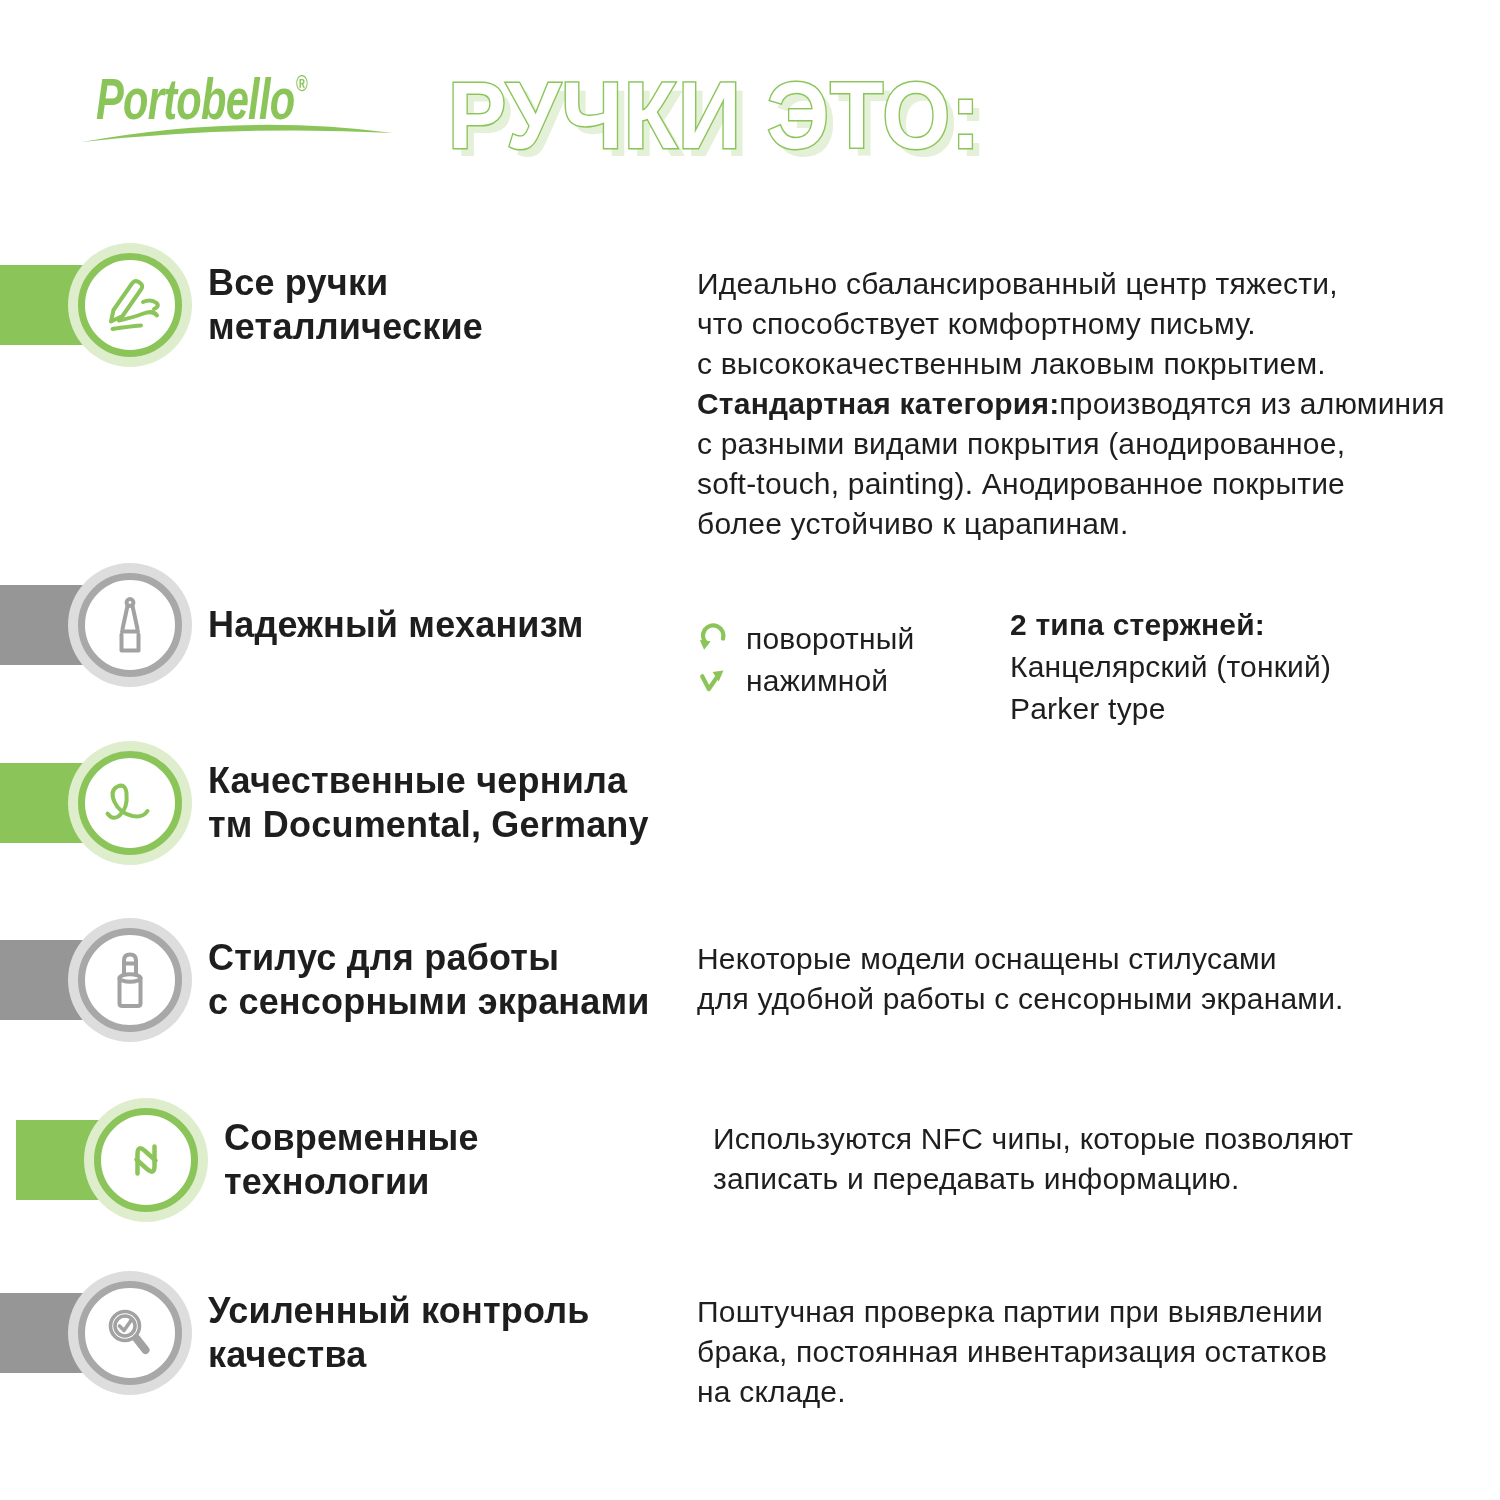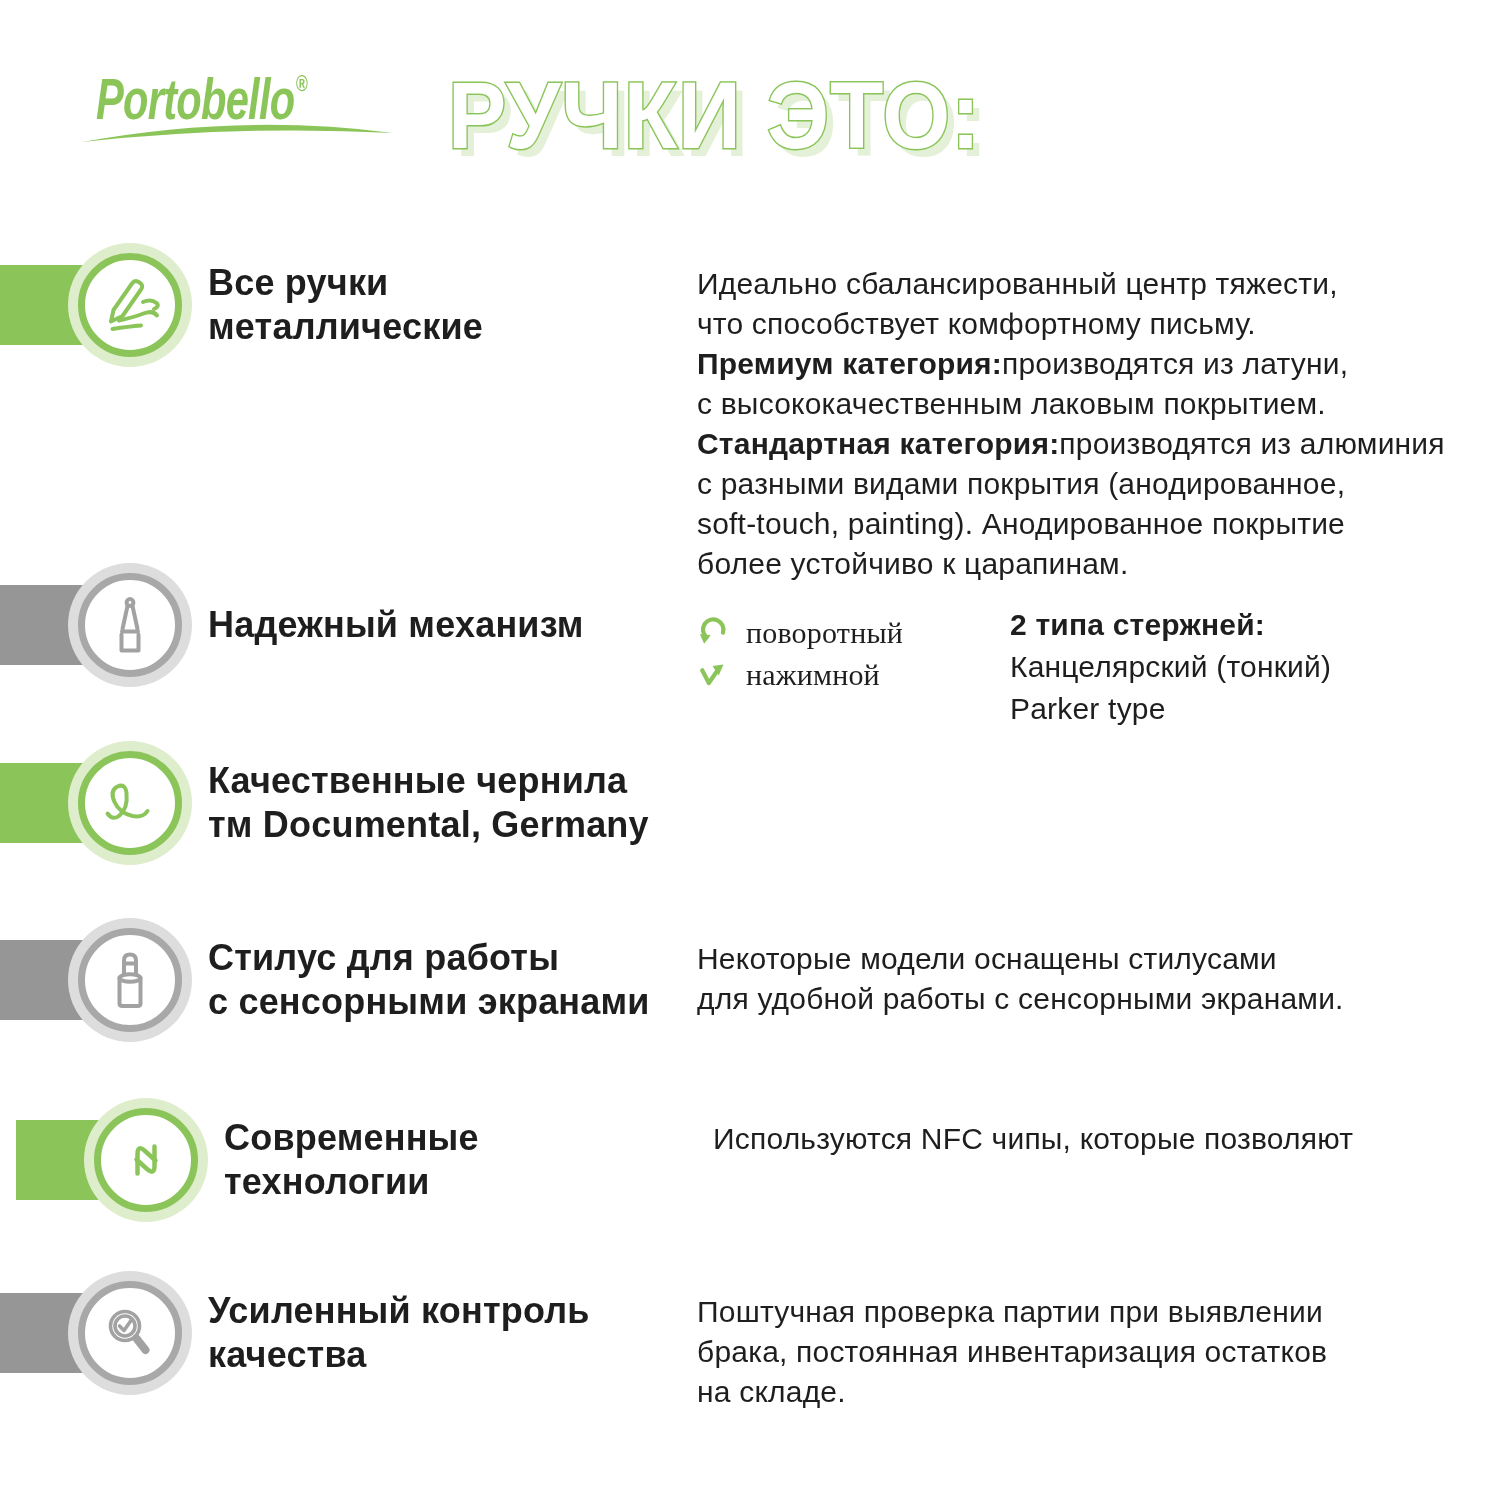--- a/index.html
+++ b/index.html
@@ -56,21 +56,21 @@
   .row.gray  .badge-icon{color:var(--gray-icon);}
   .heading{
     position:absolute;left:208px;top:65px;transform:translateY(-50%);
     font-size:36px;line-height:44px;font-weight:700;white-space:nowrap;letter-spacing:.2px;
   }
   .content{position:absolute;left:697px;top:24px;font-size:30px;letter-spacing:.2px;}
   .content .line{height:40px;display:flex;align-items:center;white-space:nowrap;}
   .content b{font-weight:700;}
   
   .content.has-extras{top:44px;display:flex;}
-  .mechs{width:313px;margin-top:8px;font-family:Liberation Serif, serif;}
+  .mechs{width:313px;margin-top:14px;}
   .mech{display:flex;align-items:center;gap:15px;height:42px;white-space:nowrap;}
   .mech-icon{width:34px;height:34px;color:var(--green);flex:0 0 34px;}
   .mech-icon svg{width:34px;height:34px;display:block;}
   .refills .rline{height:42px;display:flex;align-items:center;white-space:nowrap;}
   .refills .rtitle{font-weight:700;}
 </style>
 </head>
 <body>
 
 <div>
@@ -102,21 +102,20 @@
           </svg>
         </span>
     </div>
     <div class="heading">
         <div>Все ручки</div>
         <div>металлические</div>
       </div>
     <div class="content">
         <div class="line">Идеально сбалансированный центр тяжести,</div>
         <div class="line">что способствует комфортному письму.</div>
-        <div class="line"><b>Премиум категория:</b> производятся из латуни,</div>
         <div class="line">с высококачественным лаковым покрытием.</div>
         <div class="line"><b>Стандартная категория:</b> производятся из алюминия</div>
         <div class="line">с разными видами покрытия (анодированное,</div>
         <div class="line">soft-touch, painting). Анодированное покрытие</div>
         <div class="line">более устойчиво к царапинам.</div>
       </div>
   </div>
 
   <div class="row gray">
     <div class="bar"></div>
@@ -213,20 +212,21 @@
             <path d="M40.5,18.5 L40.5,38 Q40.5,47.5 33,41 L22.5,31.5"></path>
           </svg>
         </span>
     </div>
     <div class="heading">
         <div>Современные</div>
         <div>технологии</div>
       </div>
     <div class="content">
         <div class="line">Используются NFC чипы, которые позволяют</div>
+        <div class="line">записать и передавать информацию.</div>
       </div>
   </div>
 
   <div class="row gray">
     <div class="bar"></div>
     <div class="halo"></div>
     <div class="badge">
       <span class="badge-icon">
           <svg viewBox="0 0 64 64" fill="none" stroke="currentColor" stroke-width="3.6" stroke-linecap="round" stroke-linejoin="round">
             <circle cx="27" cy="25" r="14.5"></circle>

